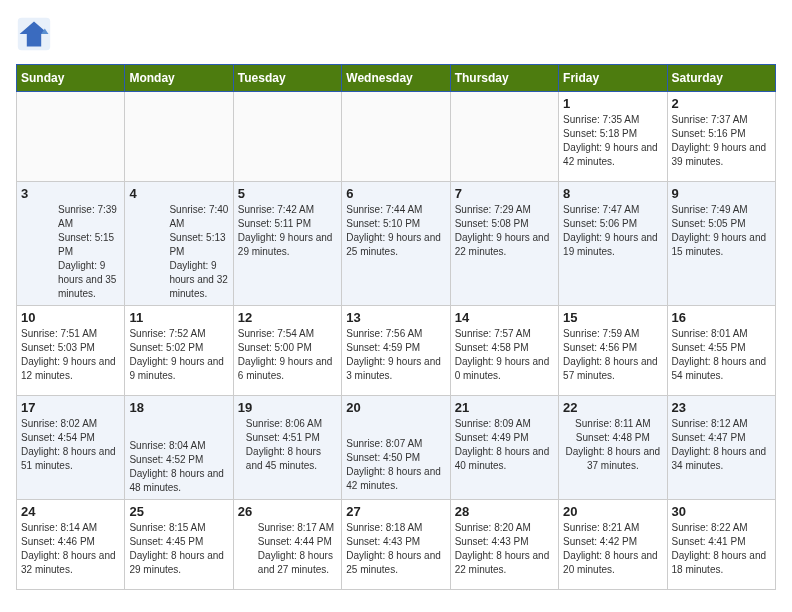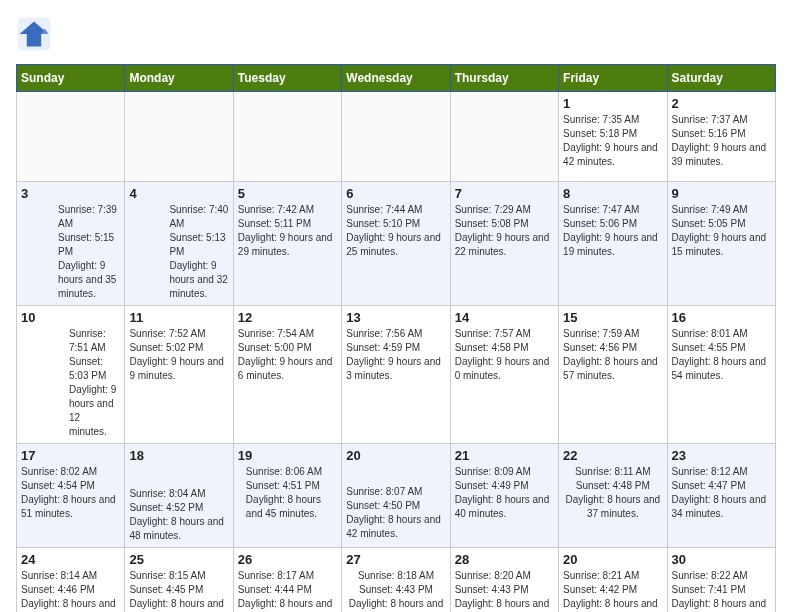--- a/index.html
+++ b/index.html
@@ -184,21 +184,21 @@
         <td>
           <span class="day-number">9</span>
           <div class="day-info" style="white-space: pre-line;">Sunrise: 7:49 AM
 Sunset: 5:05 PM
 Daylight: 9 hours and 15 minutes.</div>
         </td>
       </tr>
       <tr class="row-odd">
         <td>
           <span class="day-number">10</span>
-          <div class="day-info" style="white-space: pre-line; margin-left: 48px;">Sunrise: 7:51 AM
+          <div class="day-info" style="white-space: pre-line;">Sunrise: 7:51 AM
 Sunset: 5:03 PM
 Daylight: 9 hours and 12 minutes.</div>
         </td>
         <td>
           <span class="day-number">11</span>
           <div class="day-info" style="white-space: pre-line;">Sunrise: 7:52 AM
 Sunset: 5:02 PM
 Daylight: 9 hours and 9 minutes.</div>
         </td>
         <td>
@@ -284,43 +284,43 @@
 Daylight: 8 hours and 32 minutes.</div>
         </td>
         <td>
           <span class="day-number">25</span>
           <div class="day-info" style="white-space: pre-line;">Sunrise: 8:15 AM
 Sunset: 4:45 PM
 Daylight: 8 hours and 29 minutes.</div>
         </td>
         <td>
           <span class="day-number">26</span>
-          <div class="day-info" style="white-space: pre-line;">Sunrise: 8:17 AM
+          <div class="day-info" style="white-space: pre-line; margin-left: 20px;">Sunrise: 8:17 AM
 Sunset: 4:44 PM
 Daylight: 8 hours and 27 minutes.</div>
         </td>
         <td>
           <span class="day-number">27</span>
-          <div class="day-info" style="white-space: pre-line; text-align: center;">Sunrise: 8:18 AM
+          <div class="day-info" style="white-space: pre-line;">Sunrise: 8:18 AM
 Sunset: 4:43 PM
 Daylight: 8 hours and 25 minutes.</div>
         </td>
         <td>
           <span class="day-number">28</span>
           <div class="day-info" style="white-space: pre-line;">Sunrise: 8:20 AM
 Sunset: 4:43 PM
 Daylight: 8 hours and 22 minutes.</div>
         </td>
         <td>
           <span class="day-number">20</span>
           <div class="day-info" style="white-space: pre-line;">Sunrise: 8:21 AM
 Sunset: 4:42 PM
 Daylight: 8 hours and 20 minutes.</div>
         </td>
         <td>
           <span class="day-number">30</span>
           <div class="day-info" style="white-space: pre-line;">Sunrise: 8:22 AM
-Sunset: 7:41 PM
+Sunset: 4:41 PM
 Daylight: 8 hours and 18 minutes.</div>
         </td>
       </tr>
     </tbody>
 </table>
 
 </body></html>

